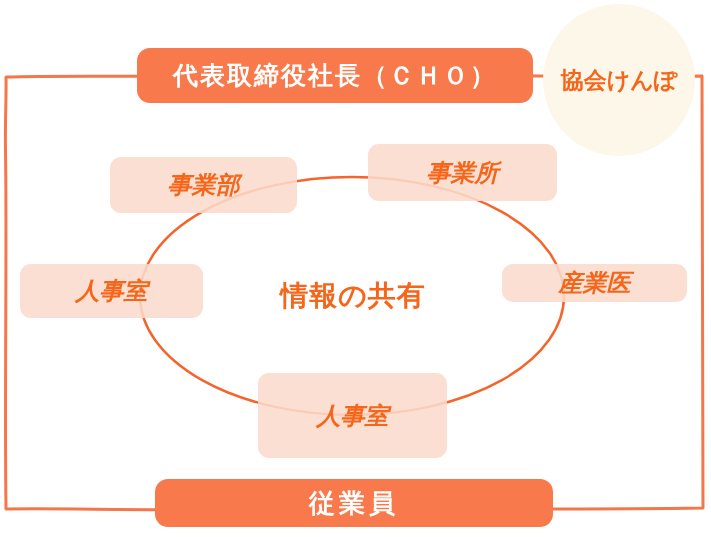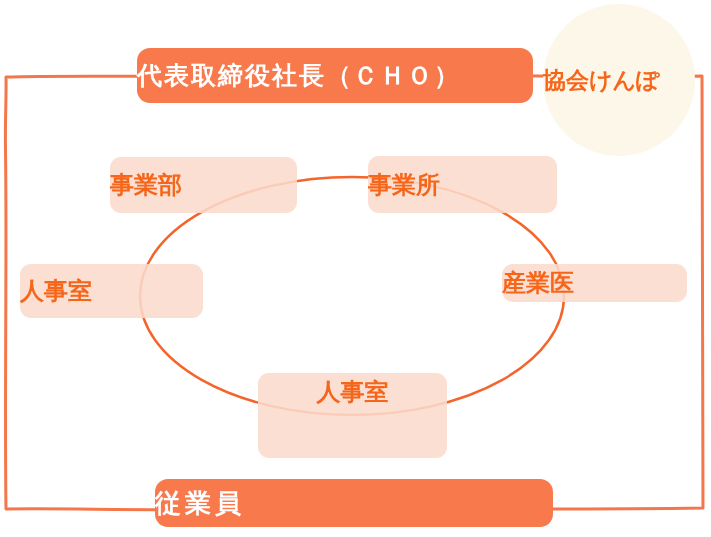--- a/index.html
+++ b/index.html
@@ -6,48 +6,49 @@
   .stage{
     position:relative;
     width:711px;height:537px;
     background:#fff;
     font-family:"Liberation Sans","DejaVu Sans",sans-serif;
     overflow:hidden;
   }
   .layer{position:absolute;left:0;top:0;width:711px;height:537px;pointer-events:none;}
   .node{
     position:absolute;
-    display:flex;align-items:center;
+    display:flex;align-items:center;justify-content:center;
     text-align:center;
     box-sizing:border-box;
   }
   .orange-box{
     background:var(--orange-box);
     color:#fff;
     border-radius:13px;
     font-weight:bold;
   }
   .pink-box{
     background:var(--pink-box);
     color:var(--text-orange);
     border-radius:11px;
     font-weight:bold;
     font-size:24px;
+    font-style:italic;
   }
   .president{left:137px;top:48px;width:396px;height:55px;font-size:25px;letter-spacing:2px;}
   .employees{left:155px;top:479px;width:398px;height:48px;font-size:26px;letter-spacing:4px;}
   .circle{
     left:543px;top:4px;width:152px;height:152px;
     background:var(--circle-bg);
     border-radius:50%;
     color:var(--text-orange);
     font-weight:bold;font-size:23px;
   }
   .dept{left:110px;top:157px;width:187px;height:56px;}
-  .office{left:368px;top:156px;width:189px;height:57px;}
+  .office{left:368px;top:144px;width:189px;height:57px;}
   .hr{left:20px;top:264px;width:183px;height:54px;}
   .physician{left:502px;top:264px;width:185px;height:38px;}
   .hrnurse{left:258px;top:373px;width:189px;height:85px;flex-direction:column;line-height:37px;}
   .center-label{
     left:253px;top:250px;width:200px;height:92px;
     color:var(--text-orange);
     font-weight:bold;font-size:28px;line-height:40px;
     flex-direction:column;
     letter-spacing:1px;
   }
@@ -86,20 +87,21 @@
 
   <div class="node pink-box physician">
     <span>産業医</span>
   </div>
 
   <div class="node pink-box hrnurse">
     <span>人事室</span>
   </div>
 
   <div class="node center-label">
+    <span>情報の共有</span>
   </div>
 
   <div class="node orange-box president">
     <span>代表取締役社長（ＣＨＯ）</span>
   </div>
 
   <div class="node orange-box employees">
     <span>従業員</span>
   </div>
 

